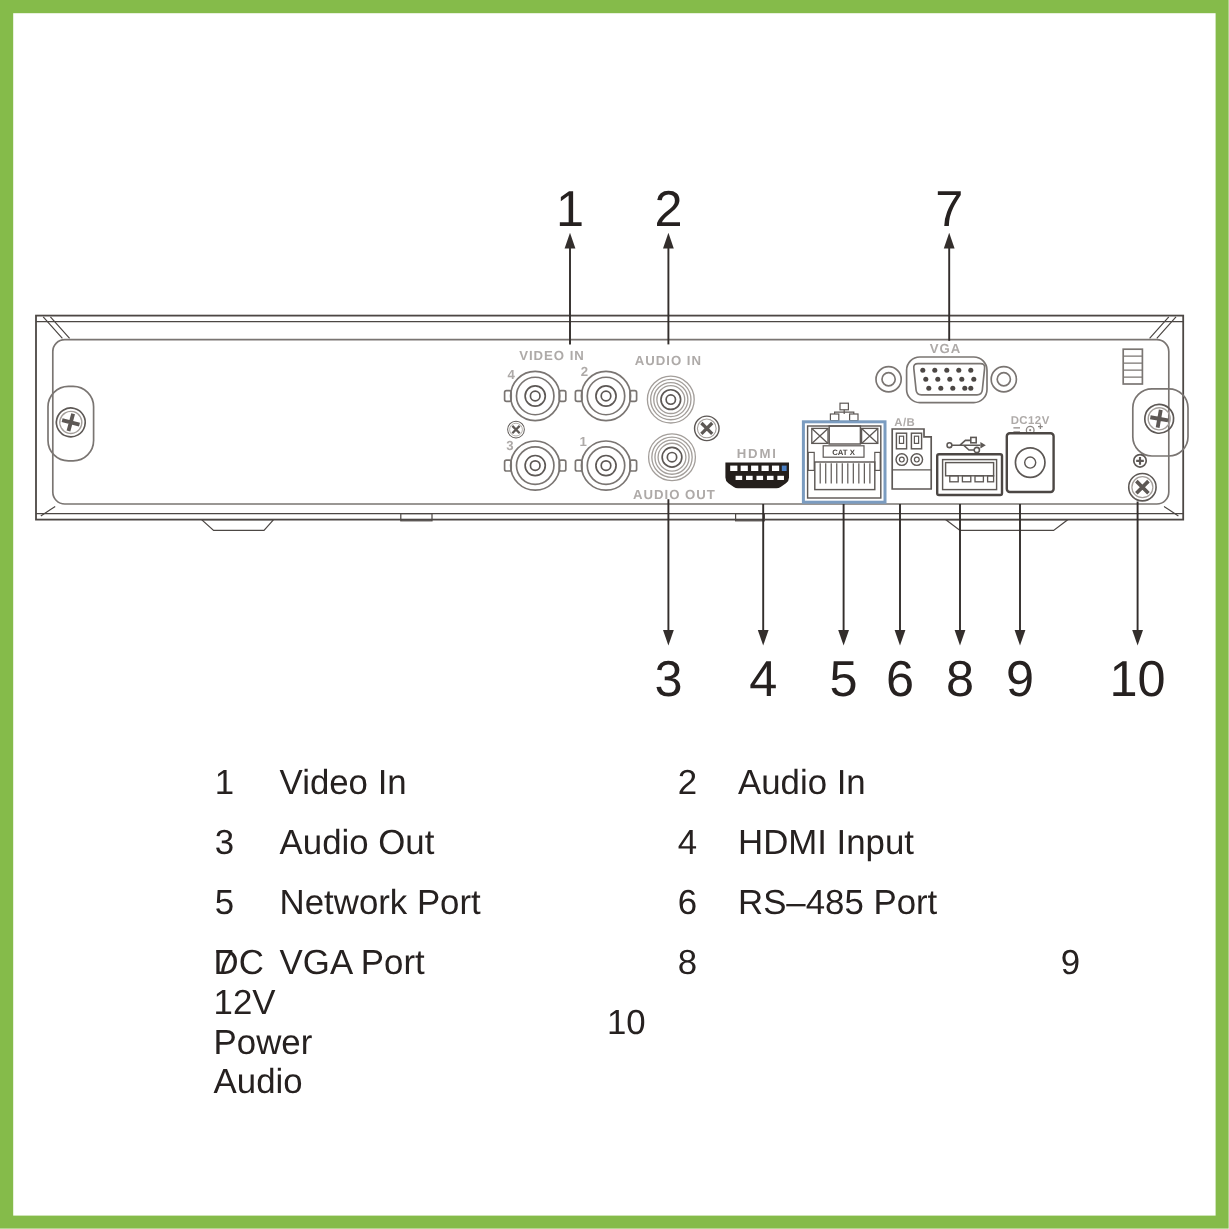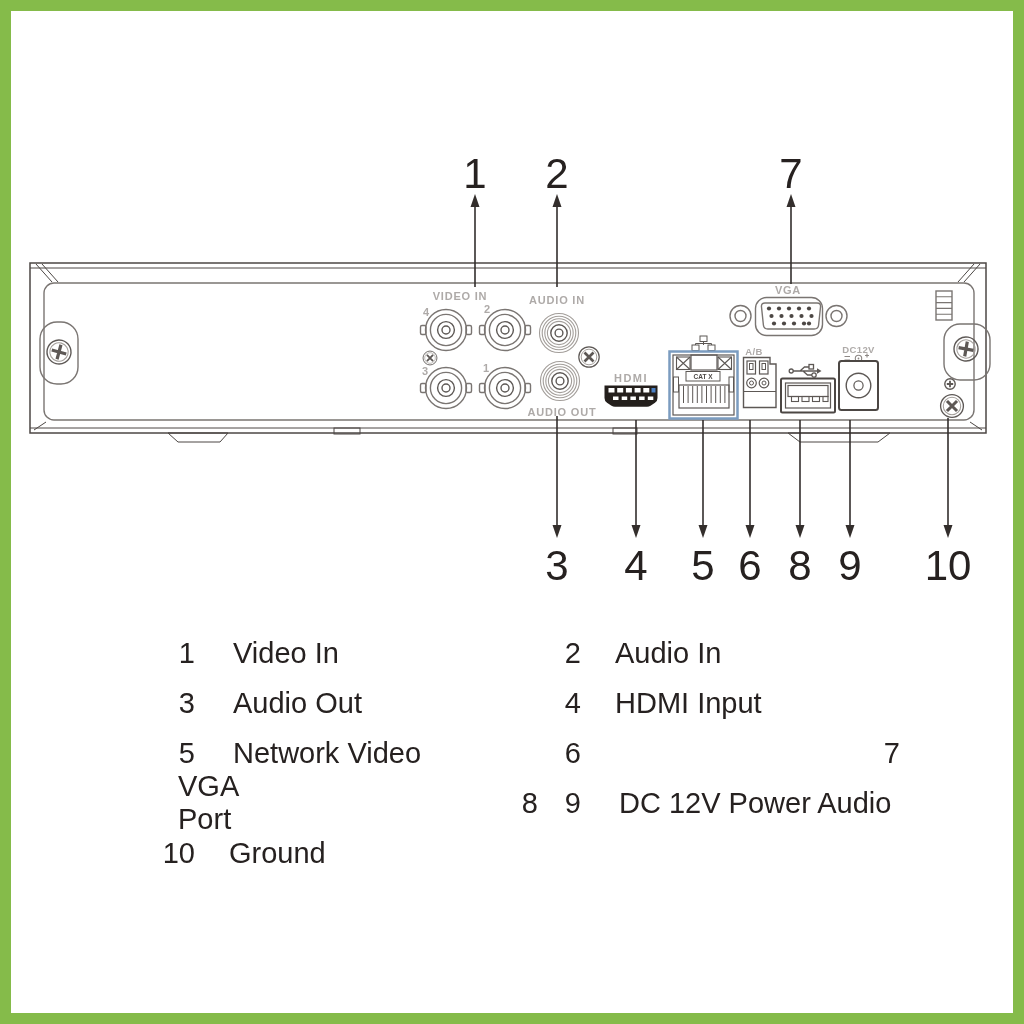--- a/index.html
+++ b/index.html
@@ -276,25 +276,25 @@
     <span class="llabel">Video In</span>
     <span class="lnum">2</span>
     <span class="llabel2">Audio In</span>
 
     <span class="lnum">3</span>
     <span class="llabel">Audio Out</span>
     <span class="lnum">4</span>
     <span class="llabel2">HDMI Input</span>
 
     <span class="lnum">5</span>
-    <span class="llabel">Network Video</span>
+    <span class="llabel">Network Port</span>
     <span class="lnum">6</span>
+    <span class="llabel2">RS–485 Port</span>
 
     <span class="lnum">7</span>
     <span class="llabel">VGA Port</span>
     <span class="lnum">8</span>
 
     <span class="lnum">9</span>
     <span class="llabel">DC 12V Power Audio</span>
     <span class="lnum">10</span>
-    <span class="llabel2">Ground</span>
   </div>
 </div>
 
 </body></html>

